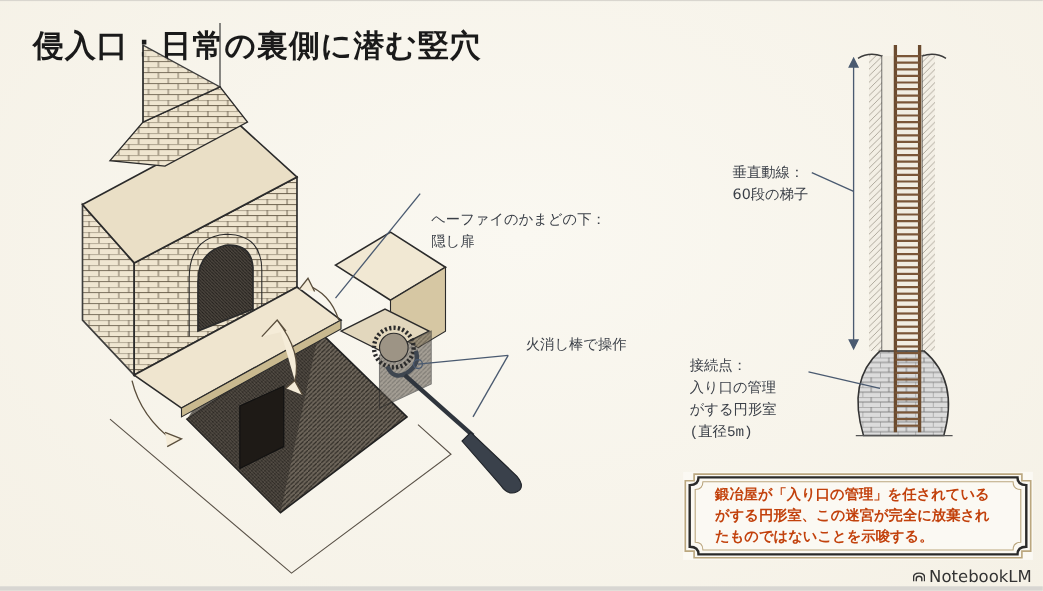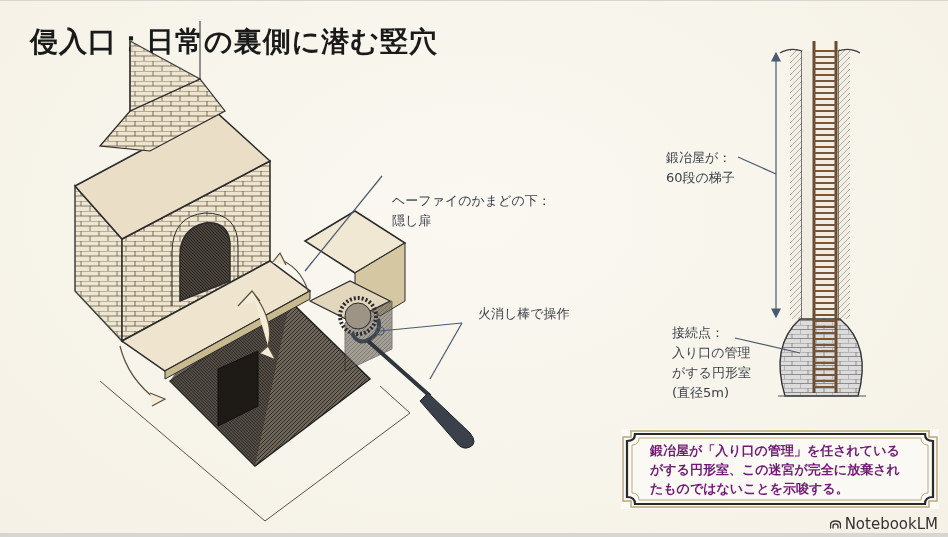--- a/index.html
+++ b/index.html
@@ -28,21 +28,21 @@
     }
     .illus { position: absolute; left: 0; top: 0; }
     .callout {
       position: absolute; left: 621px; top: 428px; width: 318px; height: 80px;
       box-sizing: border-box;
       background: #fbf9f3;
     }
     .callout svg { position: absolute; left: 0; top: 0; }
     .callout-text {
       position: absolute; left: 29px; top: 12px; width: 280px;
-      font-size: 13px; line-height: 19px; color: #701a75;
+      font-size: 13px; line-height: 19px; color: #c2410c;
       font-weight: bold;
     }
     .callout-text span { display: block; white-space: nowrap; }
     .brand {
       position: absolute; right: 10px; top: 514px; font-size: 15px; color: #333;
       display: flex; align-items: center; gap: 4px; white-space: nowrap;
     }
   </style>
 </head>
 <body>
@@ -218,25 +218,25 @@
   </svg>
 
   <div class="label" style="left:392px; top:150px;margin-top:40px;">
     <div>ヘーファイのかまどの下：</div>
     <div>隠し扉</div>
   </div>
 
   <div class="label" style="left:478px; top:303px;">火消し棒で操作</div>
 
   <div class="label" style="left:666px; top:147px;">
-    <div>鍛冶屋が：</div>
+    <div>垂直動線：</div>
     <div>60段の梯子</div>
   </div>
 
-  <div class="label" style="left:672px; top:322px;">
+  <div class="label" style="left:627px; top:322px;font-family:Liberation Mono, monospace;">
     <div>接続点：</div>
     <div>入り口の管理</div>
     <div>がする円形室</div>
     <div>(直径5m)</div>
   </div>
 
   <div class="callout">
     <svg width="318" height="80" viewBox="0 0 318 80">
       <path d="M2 8 L10 8 L10 2 L308 2 L308 8 L316 8 L316 72 L308 72 L308 78 L10 78 L10 72 L2 72 Z" fill="none" stroke="#bba77f" stroke-width="1.5"></path>
       <path d="M14 5 L304 5 Q304 12 312 12 L312 68 Q304 68 304 75 L14 75 Q14 68 6 68 L6 12 Q14 12 14 5 Z" fill="none" stroke="#2a2a2a" stroke-width="2.2"></path>

